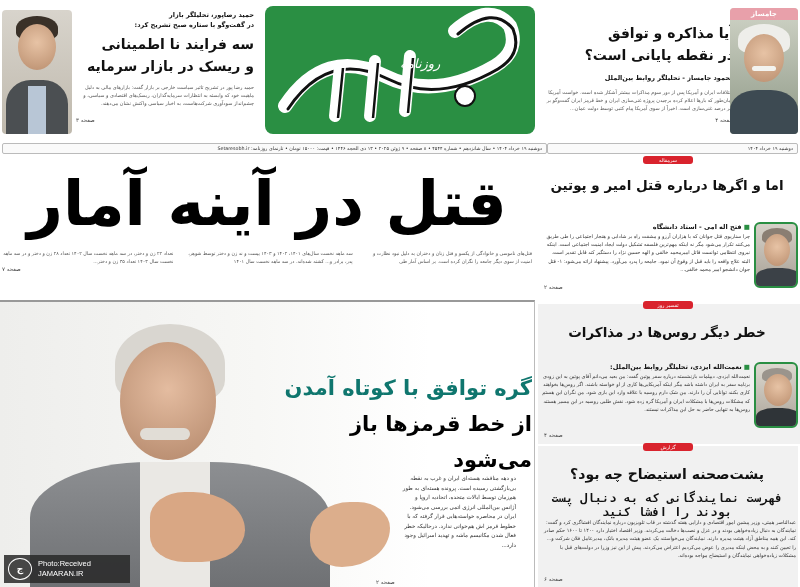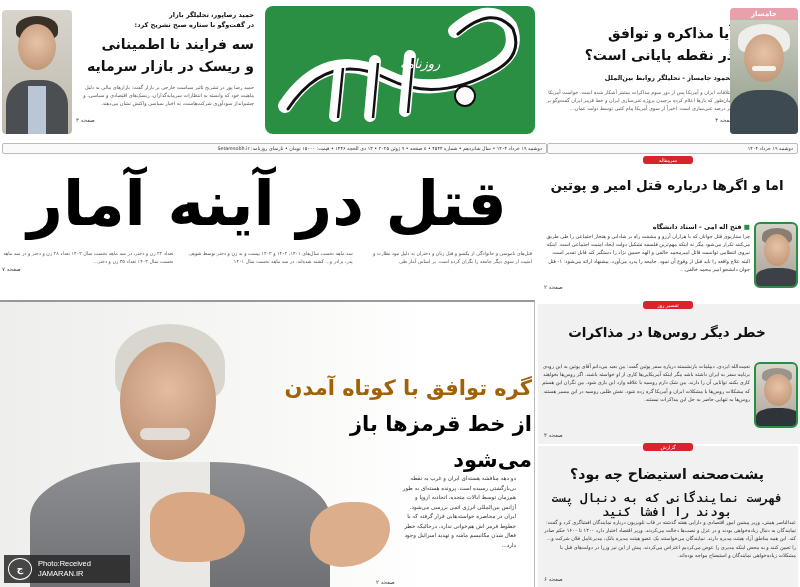--- a/index.html
+++ b/index.html
@@ -93,21 +93,21 @@
   <div class="abs" style="left:4px;top:253px;width:126px;height:28px;background:rgba(40,40,40,0.85);display:flex;align-items:center;gap:6px;padding-left:4px;">
     <div style="width:24px;height:22px;border-radius:50%;border:1.5px solid #fff;color:#fff;font-size:9px;text-align:center;line-height:20px;font-weight:bold;">ج</div>
     <div>
       <div style="color:#fff;font-size:7.5px;font-family:'Liberation Sans',sans-serif;line-height:10px;">Photo:Received</div>
       <div style="color:#fff;font-size:7.5px;font-family:'Liberation Sans',sans-serif;line-height:10px;">JAMARAN.IR</div>
     </div>
   </div>
 
 
   <div class="abs rtl" style="left:270px;top:68px;width:262px;">
-    <div style="font-size:21px;font-weight:bold;line-height:36px;color:#a16207;">گره توافق با کوتاه آمدن</div>
+    <div style="font-size:21px;font-weight:bold;line-height:36px;color:#0f766e;">گره توافق با کوتاه آمدن</div>
     <div style="font-size:21px;font-weight:bold;line-height:36px;color:#000;">از خط قرمزها باز می‌شود</div>
   </div>
 
   <div class="abs rtl small" style="left:402px;top:172px;width:114px;font-size:5.6px;line-height:9.5px;color:#333;height:100px;overflow:hidden;">دو دهه مناقشه هسته‌ای ایران و غرب به نقطه بی‌بازگشتی رسیده است. پرونده هسته‌ای به طور هم‌زمان توسط ایالات متحده، اتحادیه اروپا و آژانس بین‌المللی انرژی اتمی بررسی می‌شود. ایران در محاصره خواسته‌هایی قرار گرفته که با خطوط قرمز اش هم‌خوانی ندارد. درحالیکه خطر فعال شدن مکانیسم ماشه و تهدید اسرائیل وجود دارد...</div>
   <div class="abs tiny" style="left:376px;top:277px;">صفحه ۲</div>
 </div>
 
 <div class="abs" style="left:538px;top:156px;width:262px;height:431px;">
 
   <div class="abs" style="left:0;top:0;width:262px;height:140px;">
@@ -127,20 +127,21 @@
 
   <div class="abs" style="left:0;top:148px;width:262px;height:140px;background:#f1f1f1;">
     <div class="abs redtag" style="left:105px;top:-3px;width:50px;">تفسیر روز</div>
     <div class="abs rtl" style="left:0;top:14px;width:258px;text-align:center;font-size:13.5px;font-weight:bold;line-height:28px;">خطر دیگر روس‌ها در مذاکرات</div>
     <div class="abs photo" style="left:216px;top:58px;width:44px;height:66px;border:2px solid #2a8f43;border-radius:6px;background:linear-gradient(180deg,#dcd8cf,#aca59a);">
       <div class="hair" style="left:6px;top:4px;width:30px;height:14px;background:#9a948c;"></div>
       <div class="face" style="left:8px;top:10px;width:28px;height:32px;"></div>
       <div class="body-shape" style="left:0;top:44px;width:44px;height:22px;background:#2f3438;"></div>
     </div>
     <div class="abs rtl" style="left:4px;top:58px;width:208px;">
+      <div style="font-size:6.5px;font-weight:bold;line-height:10px;"><span style="color:#2a8f43;">■ </span><span>نعمت‌الله ایزدی، تحلیلگر روابط بین‌الملل:</span></div>
       <div class="small" style="font-size:5px;line-height:8.2px;height:58px;overflow:hidden;color:#333;">نعمت‌الله ایزدی، دیپلمات بازنشسته درباره سفر پوتین گفت: من بعید می‌دانم آقای پوتین به این زودی برنامه سفر به ایران داشته باشد مگر اینکه آمریکایی‌ها کاری از او خواسته باشند. اگر روس‌ها بخواهند کاری بکنند توانایی آن را دارند. من شک دارم روسیه با علاقه وارد این بازی شود. من نگران این هستم که مشکلات روس‌ها با مشکلات ایران و آمریکا گره زده شود. نقش طلبی روسیه در این مسیر هستند روس‌ها به تنهایی حاضر به حل این مذاکرات نیستند.</div>
     </div>
     <div class="abs tiny" style="left:6px;top:128px;">صفحه ۴</div>
   </div>
 
   <div class="abs" style="left:0;top:290px;width:260px;height:141px;background:#f1f1f1;">
     <div class="abs redtag" style="left:105px;top:-3px;width:50px;">گزارش</div>
     <div class="abs rtl" style="left:0;top:14px;width:258px;text-align:center;font-size:14px;font-weight:bold;line-height:28px;">پشت‌صحنه استیضاح چه بود؟</div>
     <div class="abs rtl" style="left:0;top:46px;width:258px;text-align:center;font-size:12px;font-weight:bold;line-height:14px;font-family:Liberation Mono, monospace;">فهرست نمایندگانی که به دنبال پست بودند را افشا کنید</div>
     <div class="abs rtl small" style="left:4px;top:72px;width:254px;font-size:5px;line-height:8.2px;height:50px;overflow:hidden;color:#333;">عبدالناصر همتی، وزیر پیشین امور اقتصادی و دارایی هفته گذشته در قاب تلویزیون درباره نمایندگان افشاگری کرد و گفت: نمایندگان به دنبال زیاده‌خواهی بودند و در عزل و نصب‌ها دخالت می‌کردند. وزیر اقتصاد اختیار دارد ۱۴۰۰ تا ۱۶۰۰ حکم صادر کند. این همه مناطق آزاد هیئت مدیره دارند. نمایندگان می‌خواستند یک عضو هیئت مدیره بانک، مدیرعامل فلان شرکت و... را تعیین کنند و به محض اینکه مدیری را عوض می‌کردیم اعتراض می‌کردند. پیش از این نیز وزرا در دولت‌های قبل با مشکلات زیاده‌خواهی نمایندگان و استیضاح مواجه بوده‌اند.</div>

